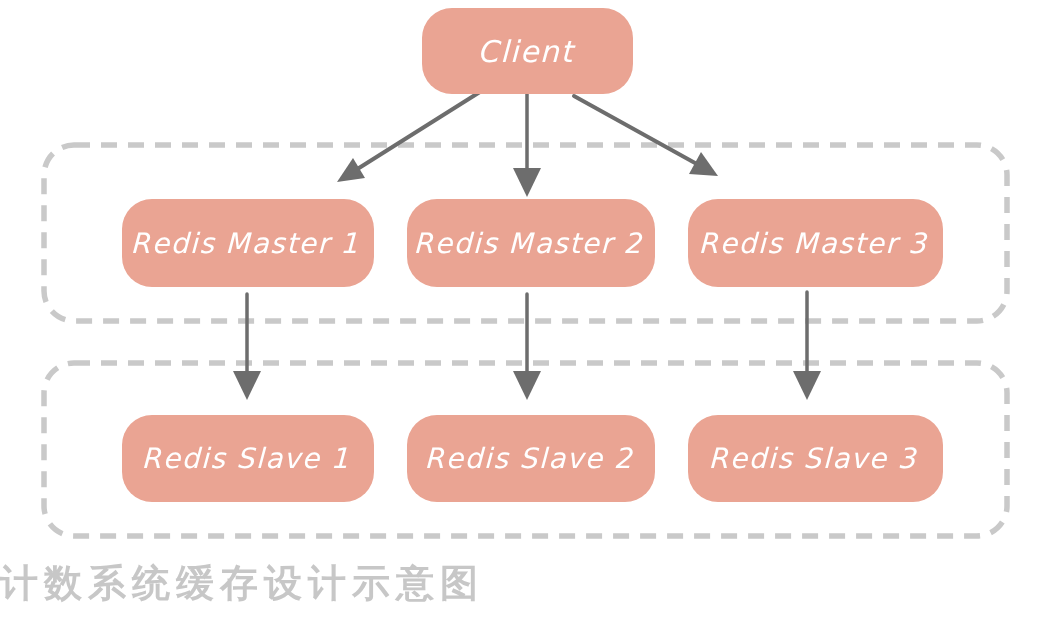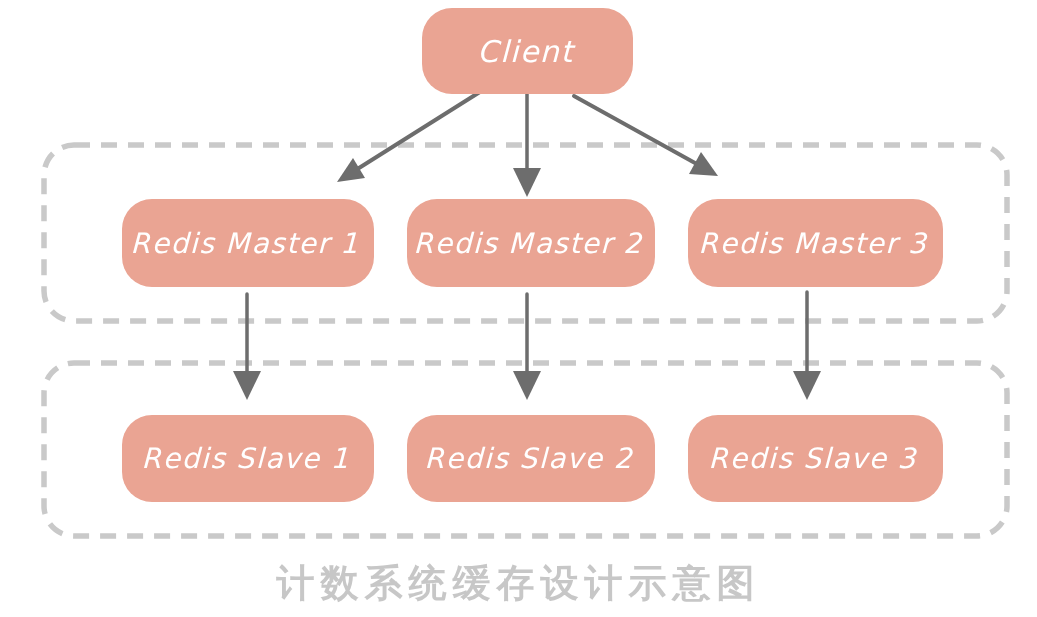--- a/index.html
+++ b/index.html
@@ -32,21 +32,21 @@
   .node-m2 { left: 407px; top: 199px; width: 248px; height: 88px; }
   .node-m3 { left: 688px; top: 199px; width: 255px; height: 88px; }
   .node-s1 { left: 122px; top: 415px; width: 252px; height: 87px; }
   .node-s2 { left: 407px; top: 415px; width: 248px; height: 87px; }
   .node-s3 { left: 688px; top: 415px; width: 255px; height: 87px; }
   .node-m1 .label, .node-m2 .label, .node-m3 .label,
   .node-s1 .label, .node-s2 .label, .node-s3 .label { font-size: 28px; }
   .caption {
     position: absolute;
     left: 0; right: 0; top: 558px;
-    text-align: center;
+    text-align: left;
     font-size: 38px;
     font-weight: 600;
     letter-spacing: 6px;
     white-space: nowrap;
   }
 </style>
 </head>
 <body>
 
 <div class="canvas">

